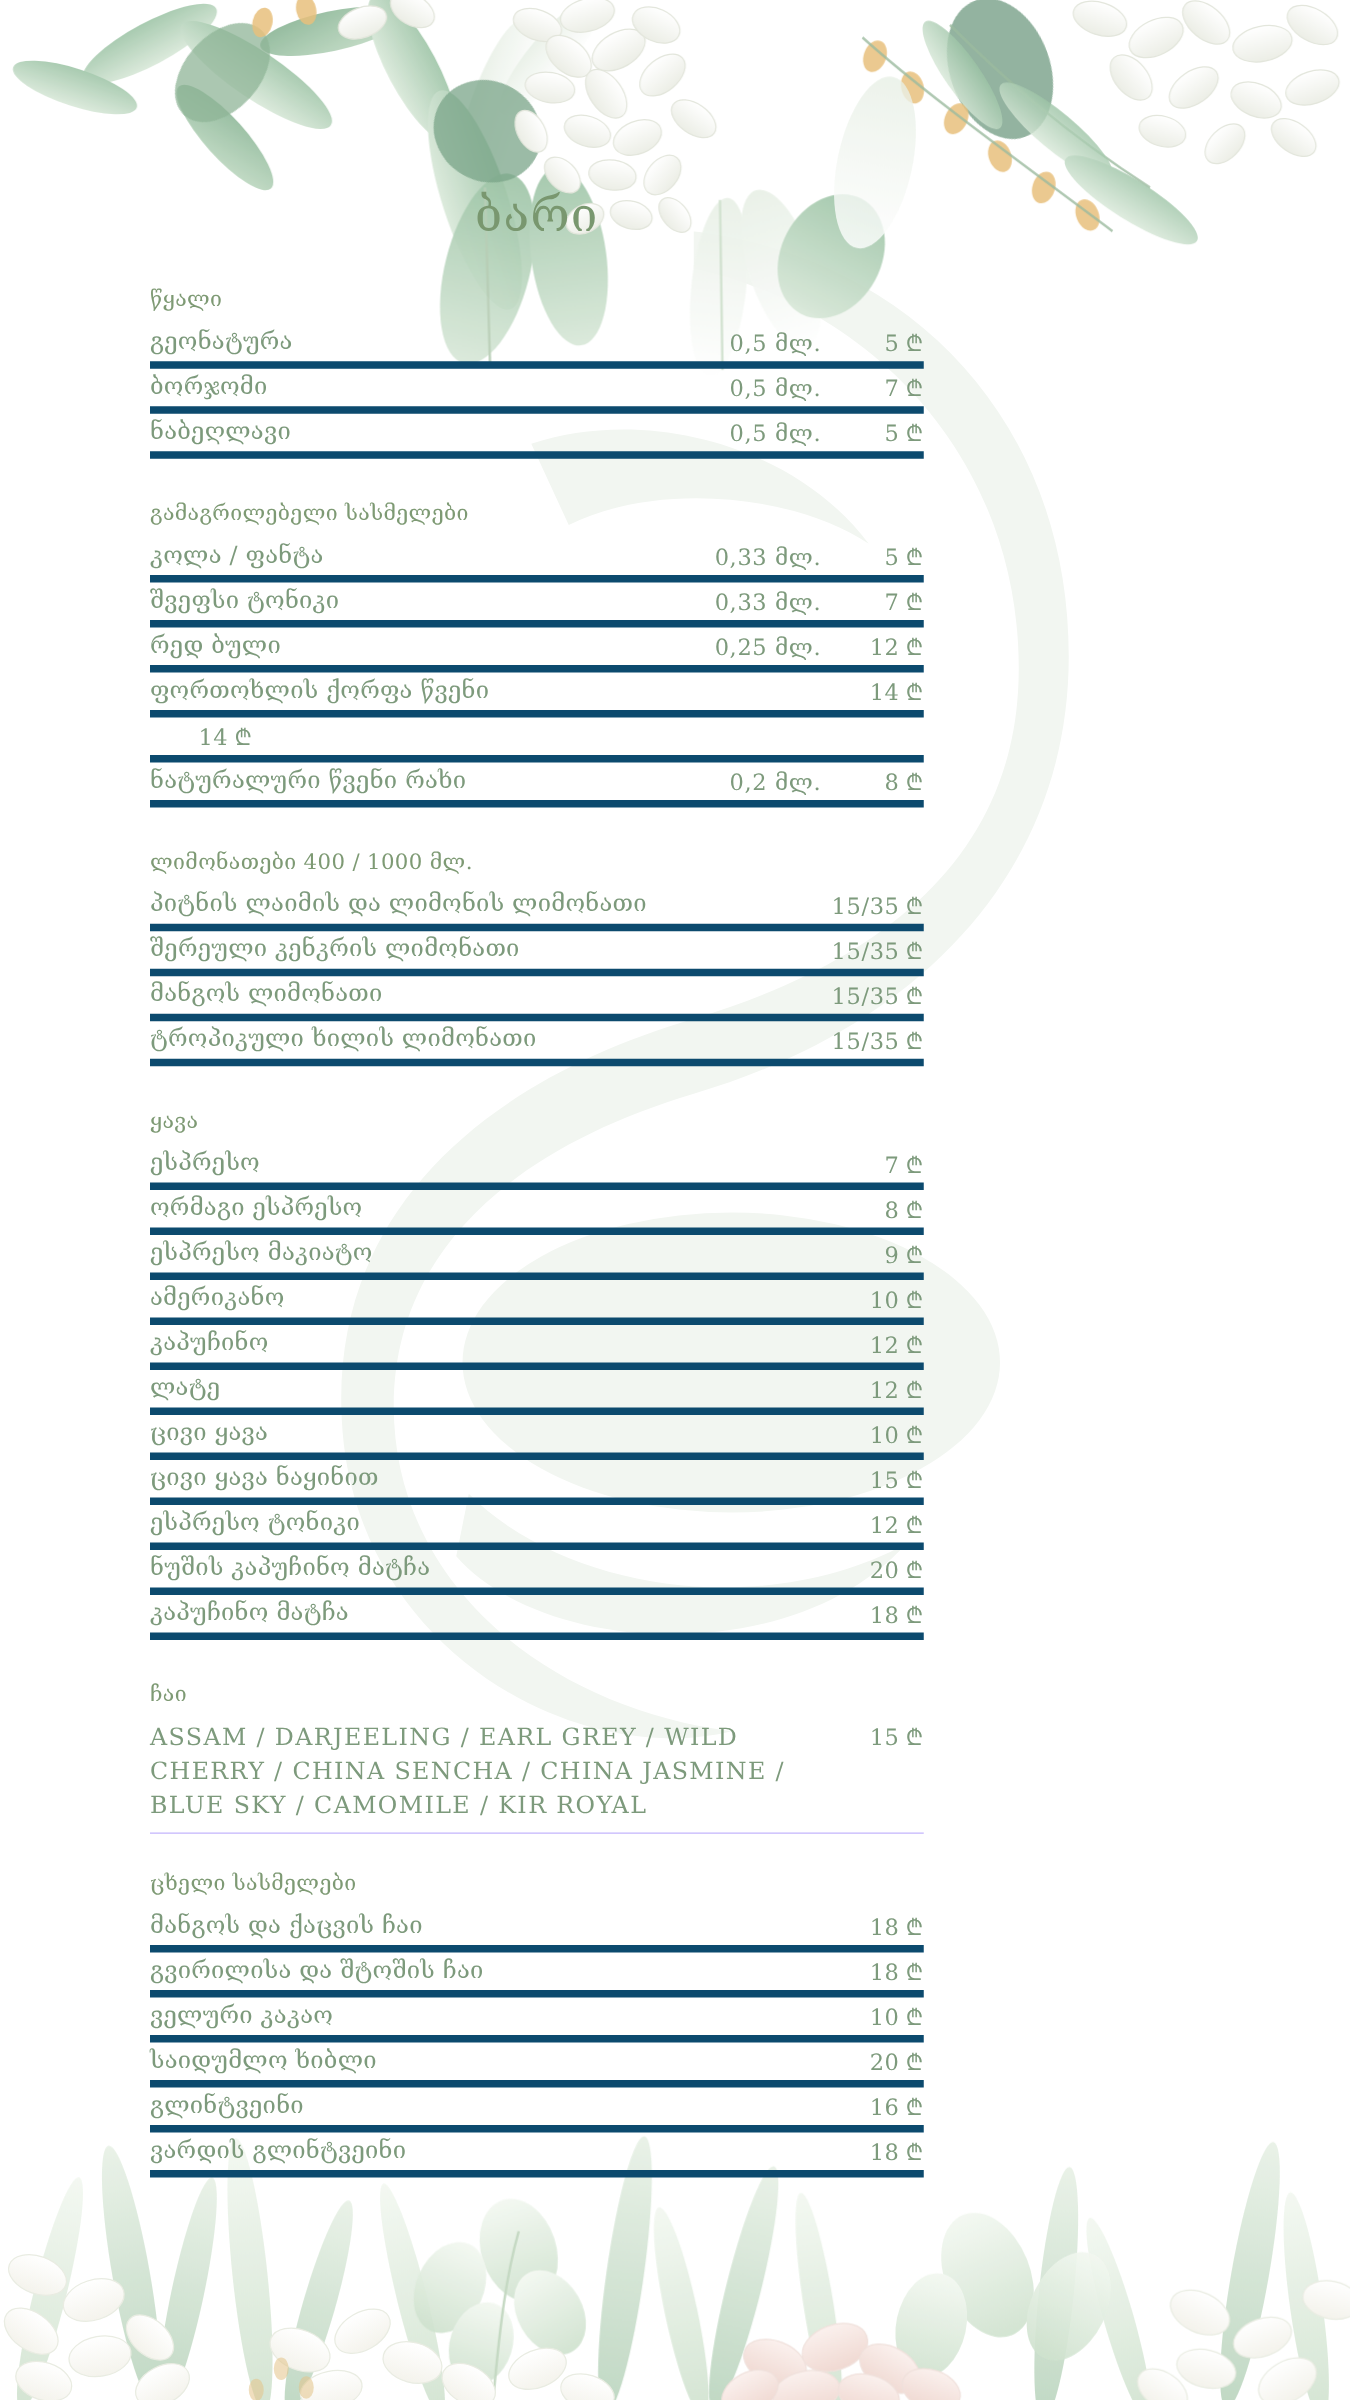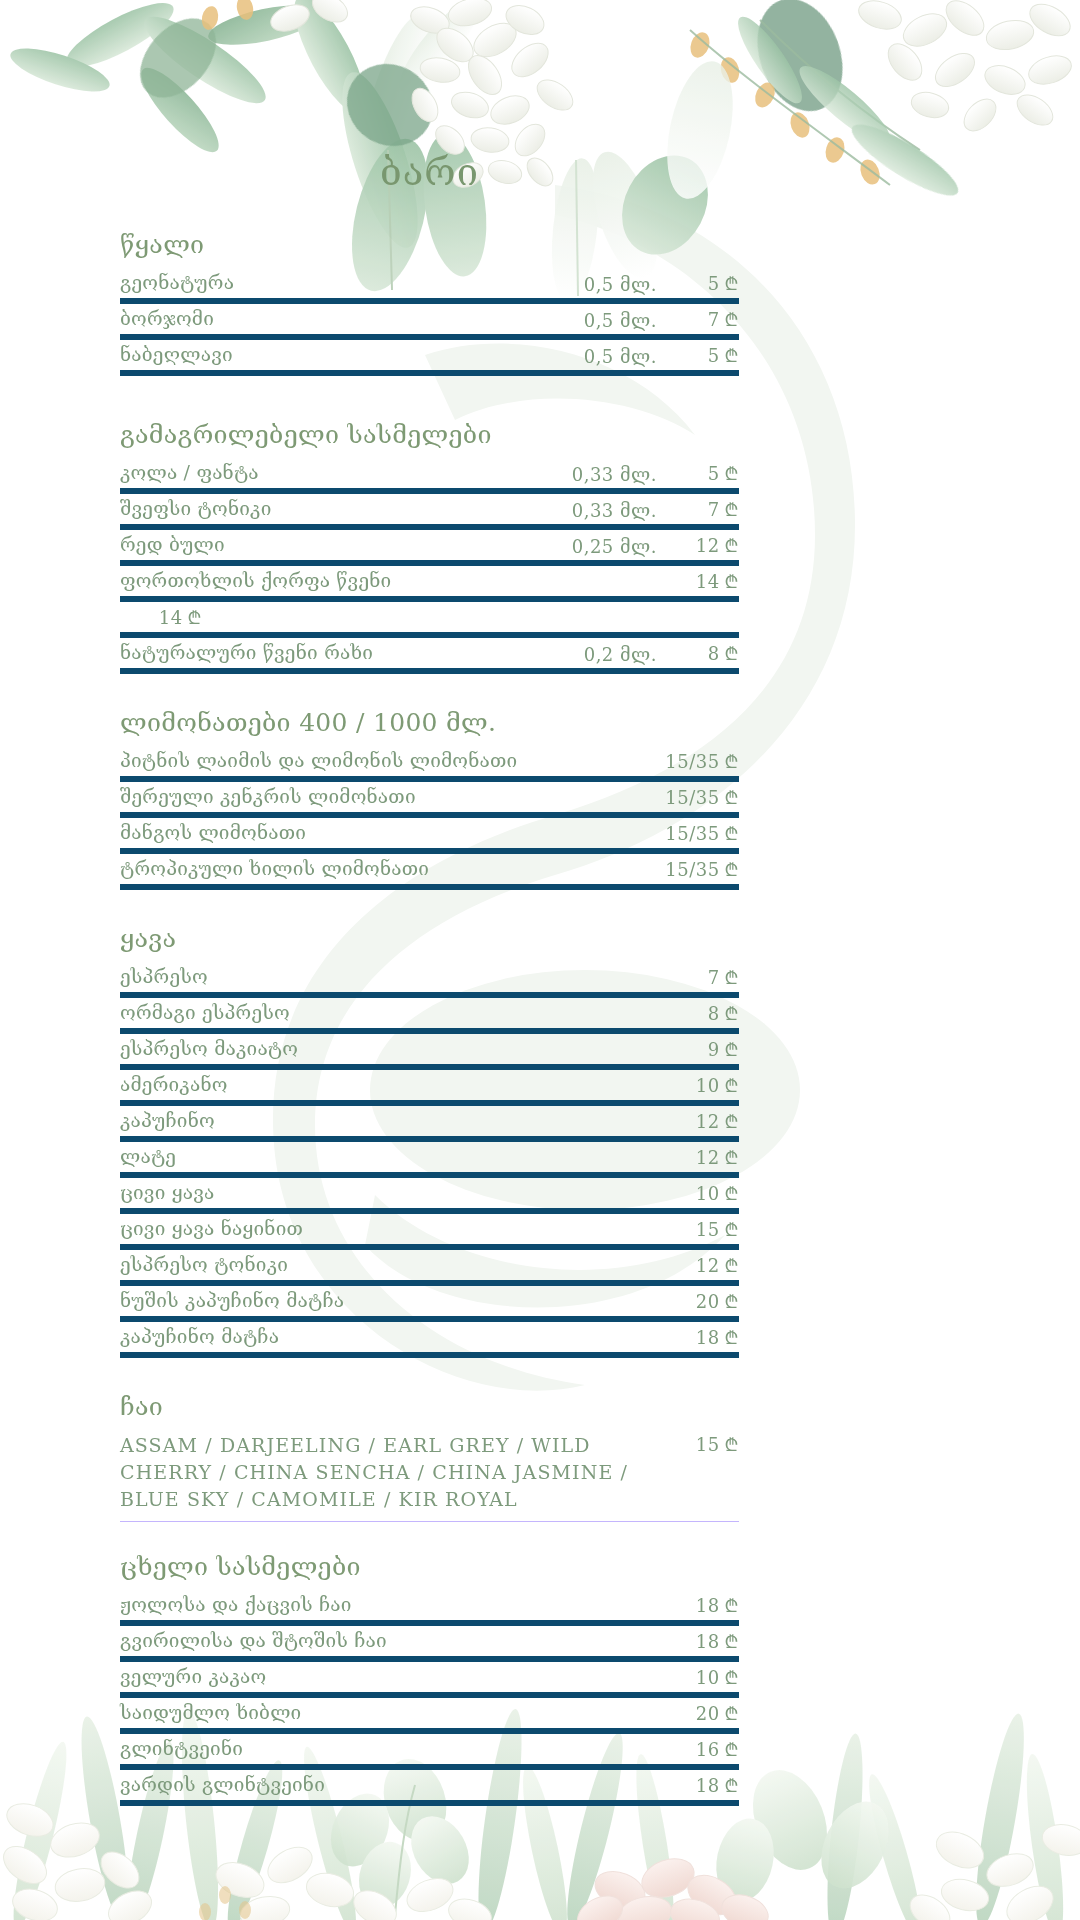--- a/index.html
+++ b/index.html
@@ -54,21 +54,21 @@
     letter-spacing: 1px;
     color: #79976f;
     margin-top: 150px;
     margin-bottom: 36px;
     font-weight: normal;
   }
 
   .section { margin-bottom: 30px; }
 
   .section-title {
-    font-size: 25px;
+    font-size: 17px;
     color: #7e9a74;
     margin-bottom: 9px;
     font-weight: normal;
     letter-spacing: 0.3px;
   }
 
   .item-row {
     display: flex;
     align-items: flex-end;
     border-bottom: 6px solid #0c4a6e;
@@ -124,21 +124,21 @@
   .tea-price {
     font-size: 18px;
     color: #7d9a7c;
     white-space: nowrap;
     min-width: 72px;
     text-align: right;
     letter-spacing: 0.5px;
   }
 
   .section-water   { margin-top: 2px; }
-  .section-sparkl  { margin-top: 44px; }
+  .section-sparkl  { margin-top: 34px; }
   .section-lemonade{ margin-top: 34px; }
   .section-coffee  { margin-top: 34px; }
   .section-tea     { margin-top: 34px; }
   .section-hot     { margin-top: 20px; }
 </style>
 </head>
 <body>
 
 <svg class="watermark" viewBox="0 0 620 1230" preserveAspectRatio="none" aria-hidden="true">
   <g fill="#f2f6f1">
@@ -482,21 +482,21 @@
     <h2 class="section-title">ჩაი</h2>
     <div class="tea-row">
       <span class="tea-list">ASSAM /  DARJEELING / EARL GREY / WILD CHERRY / CHINA SENCHA / CHINA JASMINE / BLUE SKY / CAMOMILE /   KIR ROYAL</span>
       <span class="tea-price"><span class="price-num">15</span><span class="currency">₾</span></span>
     </div>
   </div>
 
   <div class="section section-hot">
     <h2 class="section-title">ცხელი სასმელები</h2>
     <div class="item-row">
-      <span class="item-name">ჟოლოსა და ქაცვის ჩაი</span>
+      <span class="item-name">მანგოს და ქაცვის ჩაი</span>
       <span class="item-price"><span class="price-num">18</span><span class="currency">₾</span></span>
     </div>
     <div class="item-row">
       <span class="item-name">გვირილისა და შტოშის ჩაი</span>
       <span class="item-price"><span class="price-num">18</span><span class="currency">₾</span></span>
     </div>
     <div class="item-row">
       <span class="item-name">ველური კაკაო</span>
       <span class="item-price"><span class="price-num">10</span><span class="currency">₾</span></span>
     </div>

